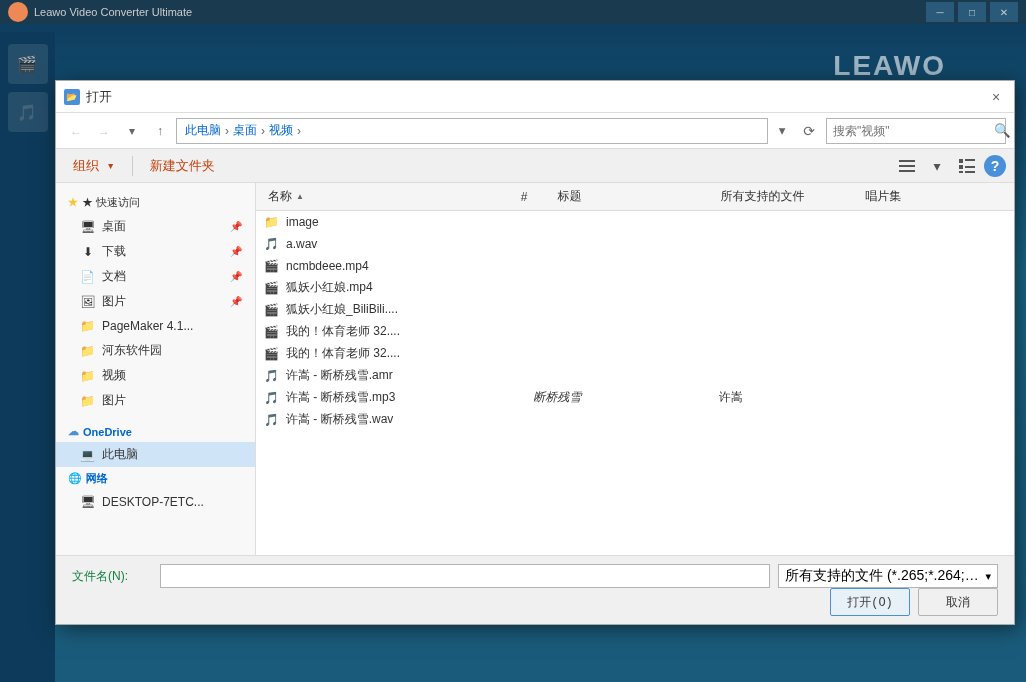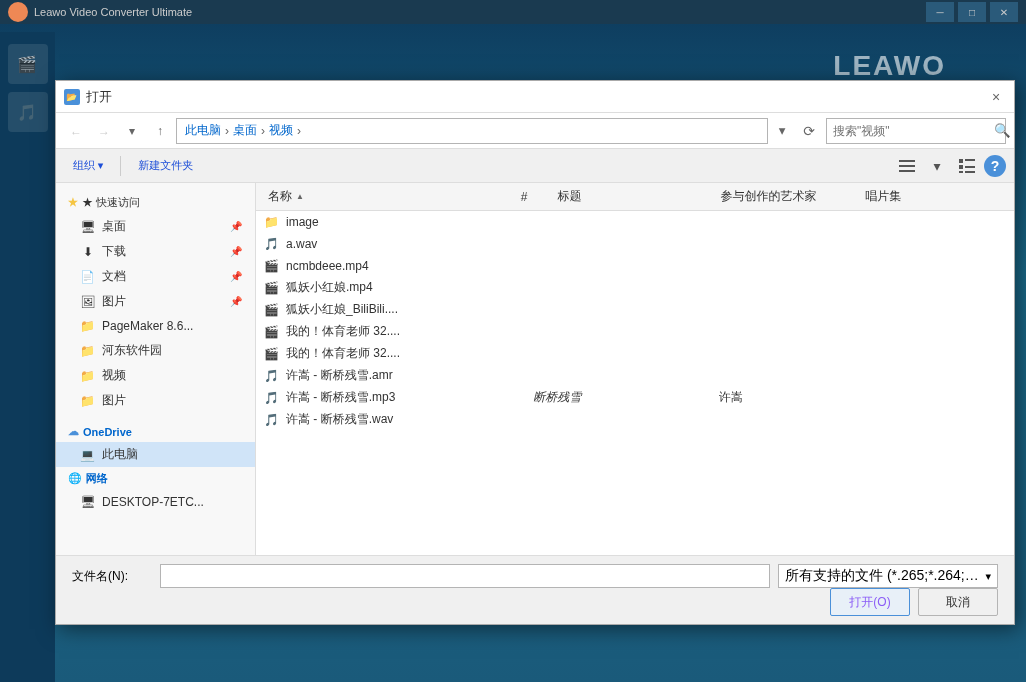--- a/index.html
+++ b/index.html
@@ -202,23 +202,23 @@
       gap: 4px;
       flex-shrink: 0;
     }
 
     .toolbar-btn {
       height: 26px;
       padding: 0 8px;
       border: 1px solid transparent;
       background: transparent;
       cursor: pointer;
-      font-size: 11px;
-      font-family: Liberation Serif, serif;
-      color: #1d4ed8;
+      font-size: 13px;
+      font-family: Liberation Mono, monospace;
+      color: #c2410c;
       border-radius: 2px;
       display: flex; align-items: center; gap: 4px;
     }
 
     .toolbar-sep { width: 1px; height: 20px; background: #ccc; margin: 0 4px; }
 
     .toolbar-right {
       margin-left: auto;
       display: flex;
       align-items: center;
@@ -353,21 +353,21 @@
     .file-col-album { width: 160px; overflow: hidden; white-space: nowrap; }
 
     .footer-row {
       display: flex;
       align-items: center;
       gap: 8px;
     }
 
     .footer-label {
       font-size: 12px;
-      color: #000000;
+      color: #15803d;
       width: 80px;
       flex-shrink: 0;
     }
 
     .footer-input {
       flex: 1;
       height: 24px;
       border: 1px solid #b4b4b4;
       background: #fff;
       padding: 0 6px;
@@ -404,21 +404,22 @@
       background: #f0f0f0;
       cursor: pointer;
       font-size: 12px;
       font-family: inherit;
       color: #333;
       border-radius: 2px;
     }
     .footer-action-btn.primary {
       background: #e8f0f8;
       border-color: #4a90d9;
-      color: #8b5cf6;
+      color: #404040;
+      font-family: Liberation Mono, monospace;
     }
 
     
     .file-list::-webkit-scrollbar { width: 8px; }
     .file-list::-webkit-scrollbar-track { background: #f0f0f0; }
     .file-list::-webkit-scrollbar-thumb { background: #c0c0c0; border-radius: 4px; }
 
     .sidebar::-webkit-scrollbar { width: 6px; }
     .sidebar::-webkit-scrollbar-track { background: #f0f0f0; }
     .sidebar::-webkit-scrollbar-thumb { background: #c0c0c0; border-radius: 3px; }
@@ -562,21 +563,21 @@
         <span>文档</span>
         <span class="pin-icon">📌</span>
       </div>
       <div class="sidebar-item">
         <div class="sidebar-item-icon">🖼</div>
         <span>图片</span>
         <span class="pin-icon">📌</span>
       </div>
       <div class="sidebar-item">
         <div class="sidebar-item-icon" style="color:#f5c542;">📁</div>
-        <span>PageMaker 8.6...</span>
+        <span>PageMaker 4.1...</span>
       </div>
       <div class="sidebar-item">
         <div class="sidebar-item-icon" style="color:#f5c542;">📁</div>
         <span>河东软件园</span>
       </div>
       <div class="sidebar-item">
         <div class="sidebar-item-icon" style="color:#f5c542;">📁</div>
         <span>视频</span>
       </div>
       <div class="sidebar-item">
@@ -611,21 +612,21 @@
           <span>名称</span>
           <span class="col-sort-icon">▲</span>
         </div>
         <div class="col-header col-num">
           <span>#</span>
         </div>
         <div class="col-header col-title">
           <span>标题</span>
         </div>
         <div class="col-header col-artist">
-          <span>参与创作的艺术家</span>
+          <span>所有支持的文件</span>
         </div>
         <div class="col-header col-album">
           <span>唱片集</span>
         </div>
       </div>
 
       <div class="file-list">
 
         <div class="file-item">
           <div class="file-col-name">

